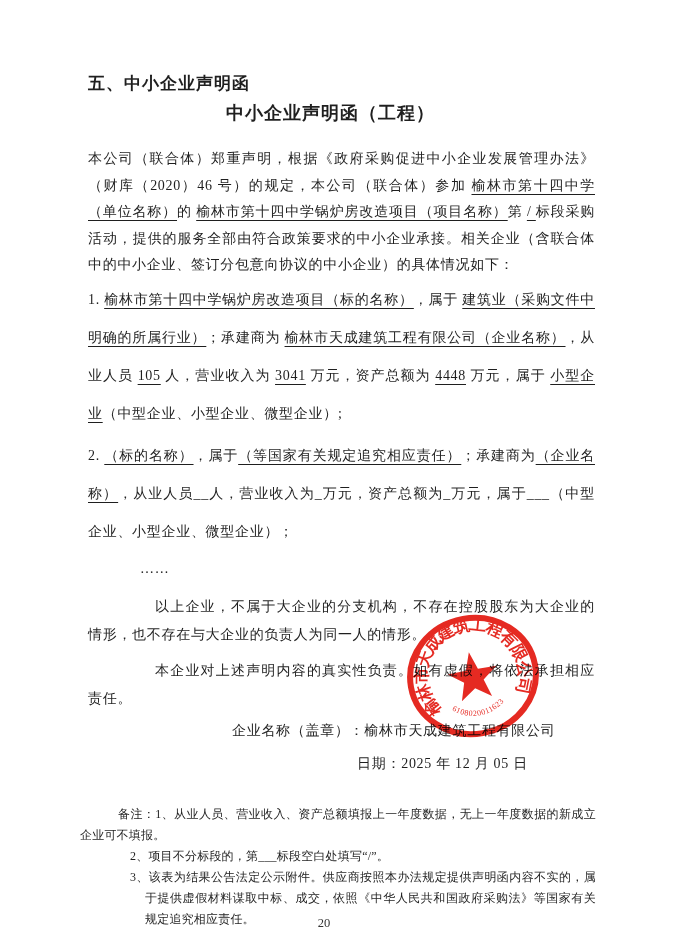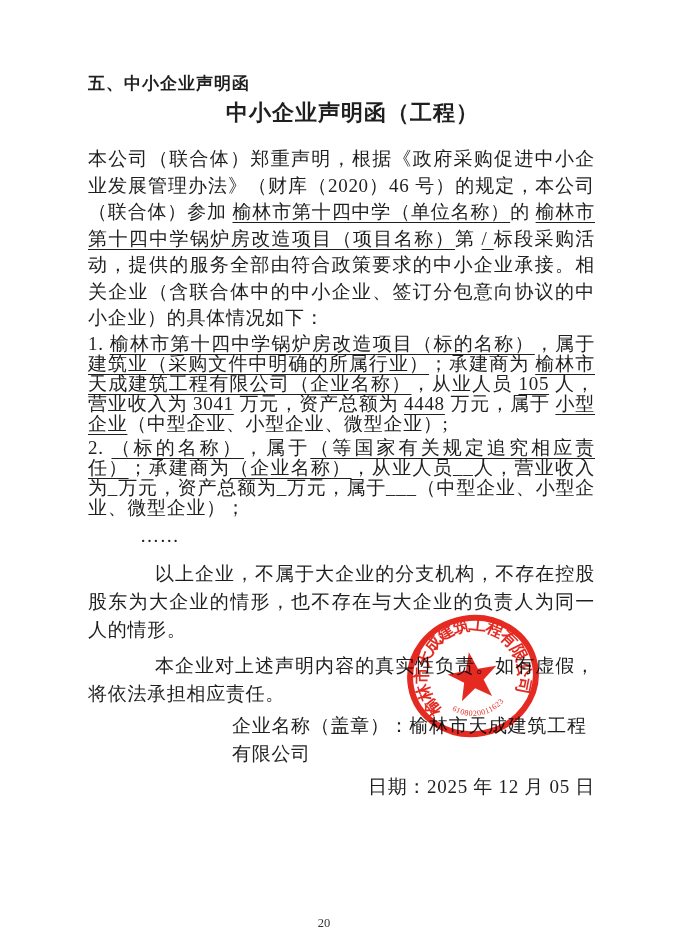--- a/index.html
+++ b/index.html
@@ -6,33 +6,33 @@
   .page{
     position:relative;
     width:648px;height:947px;
     background:#ffffff;
     color:#1f1f1f;
     font-family:"Liberation Serif","DejaVu Serif",serif;
     overflow:hidden;
   }
   .content{position:absolute;left:88px;top:72px;width:507px;}
   .h1{font-size:17px;font-weight:bold;letter-spacing:1px;line-height:24px;margin:0;}
-  .h2{font-size:22px;font-weight:bold;letter-spacing:1px;line-height:24px;margin:5px 0 0 0;padding-left:138px;}
+  .h2{font-size:18px;font-weight:bold;letter-spacing:1px;line-height:24px;margin:5px 0 0 0;padding-left:138px;}
   .bt{
-    font-size:19px;letter-spacing:0.7px;line-height:26.5px;
+    font-size:14px;letter-spacing:0.7px;line-height:26.5px;
     text-align:justify;text-justify:inter-character;margin:0;
   }
   .p1{margin-top:21px;}
-  .p2,.p3{margin-top:4px;line-height:20px;}
+  .p2,.p3{margin-top:4px;line-height:38px;}
   .p2{margin-top:2px;}
   .ellipsis-line{margin-top:4px;text-indent:52px;line-height:28px;}
   .p5{margin-top:10px;text-indent:67px;line-height:28px;}
   .p6{margin-top:8px;text-indent:67px;line-height:28px;}
   .sign-line{margin-top:4px;padding-left:144px;line-height:28px;text-align:left;}
-  .date-line{margin-top:5px;padding-left:202px;line-height:28px;text-align:right;}
+  .date-line{margin-top:5px;padding-left:202px;line-height:28px;text-align:center;}
   u{text-decoration:underline;text-decoration-thickness:1px;text-underline-offset:3.5px;}
   .notes{
     margin:26px 0 0 -8px;width:516px;
     font-size:12px;line-height:21px;letter-spacing:0.2px;
     text-align:justify;text-justify:inter-character;
   }
   .note1{text-indent:38px;margin:0;}
   .note2{margin:0;padding-left:50px;}
   .note3{margin:0;padding-left:65px;text-indent:-15px;}
   .page-number{
@@ -66,20 +66,25 @@
     <p class="bt ellipsis-line">……</p>
 
     <p class="bt p5">以上企业，不属于大企业的分支机构，不存在控股股东为大企业的情形，也不存在与大企业的负责人为同一人的情形。</p>
 
     <p class="bt p6">本企业对上述声明内容的真实性负责。如有虚假，将依法承担相应责任。</p>
 
     <p class="bt sign-line"><span>企业名称（盖章）：</span><span>榆林市天成建筑工程有限公司</span></p>
 
     <p class="bt date-line">日期：2025 年 12 月 05 日</p>
 
+    <div class="notes">
+      <p class="note1">备注：1、从业人员、营业收入、资产总额填报上一年度数据，无上一年度数据的新成立企业可不填报。</p>
+      <p class="note2">2、项目不分标段的，第___标段空白处填写“/”。</p>
+      <p class="note3">3、该表为结果公告法定公示附件。供应商按照本办法规定提供声明函内容不实的，属于提供虚假材料谋取中标、成交，依照《中华人民共和国政府采购法》等国家有关规定追究相应责任。</p>
+    </div>
   </div>
 
   <div class="stamp">
     <svg viewBox="0 0 134 124" xmlns="http://www.w3.org/2000/svg">
       <g transform="rotate(-10 67 62)">
         <ellipse class="stamp-ring" cx="67" cy="62" rx="63" ry="58" stroke="#e3170f"></ellipse>
         <polygon fill="#e3170f" points="67,38 73.1,55.6 91.7,56 76.9,67.2 82.3,85 67,74.4 51.7,85 57.1,67.2 42.3,56 60.9,55.6"></polygon>
         <path id="sealTextArc" d="M 30.7 90.3 A 46 46 0 1 1 103.3 90.3" fill="none"></path>
         <path id="sealCodeArc" d="M 38.7 90.3 A 40 40 0 0 0 95.3 90.3" fill="none"></path>
         <text class="stamp-arc-text" fill="#e3170f">

